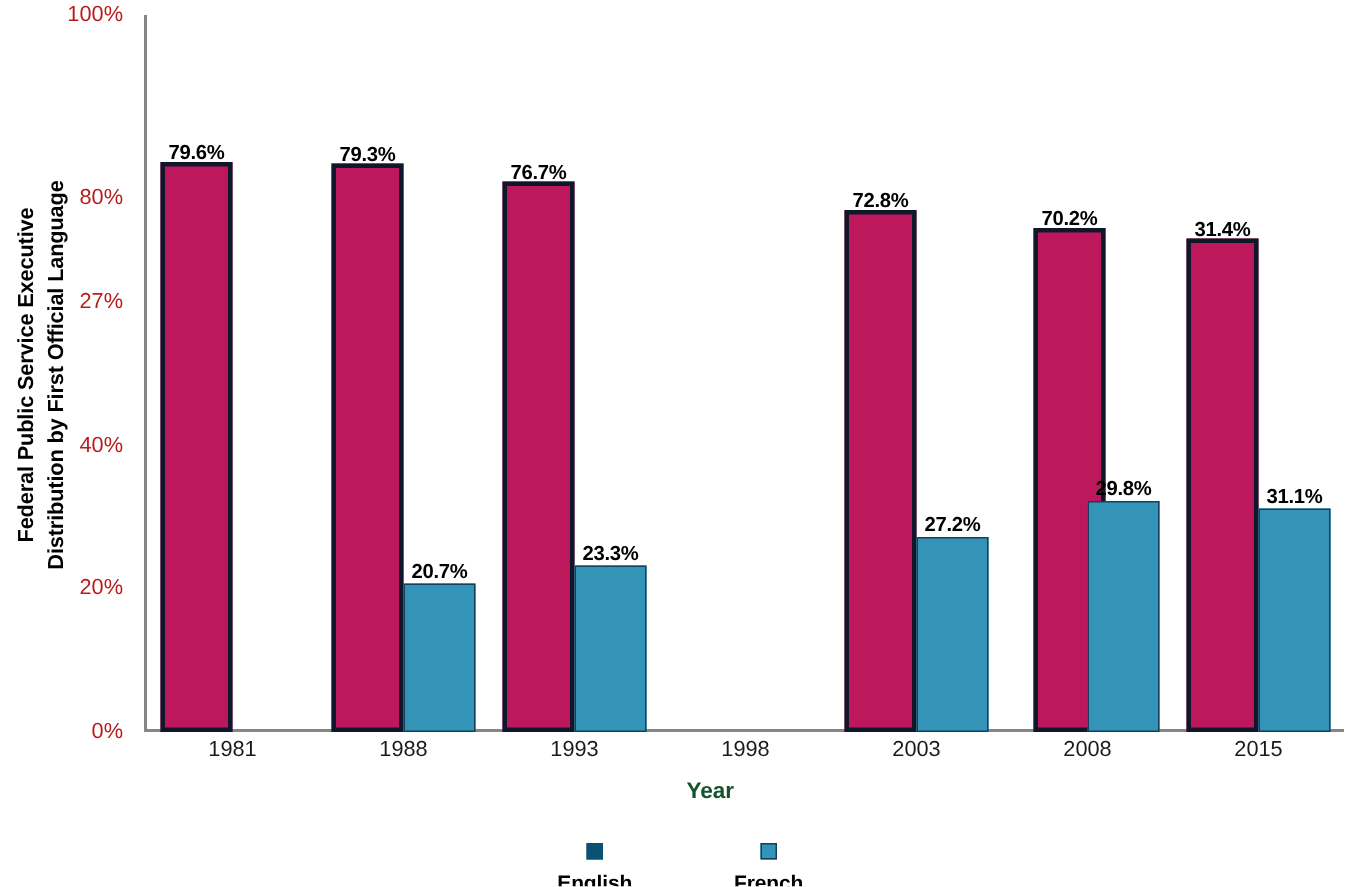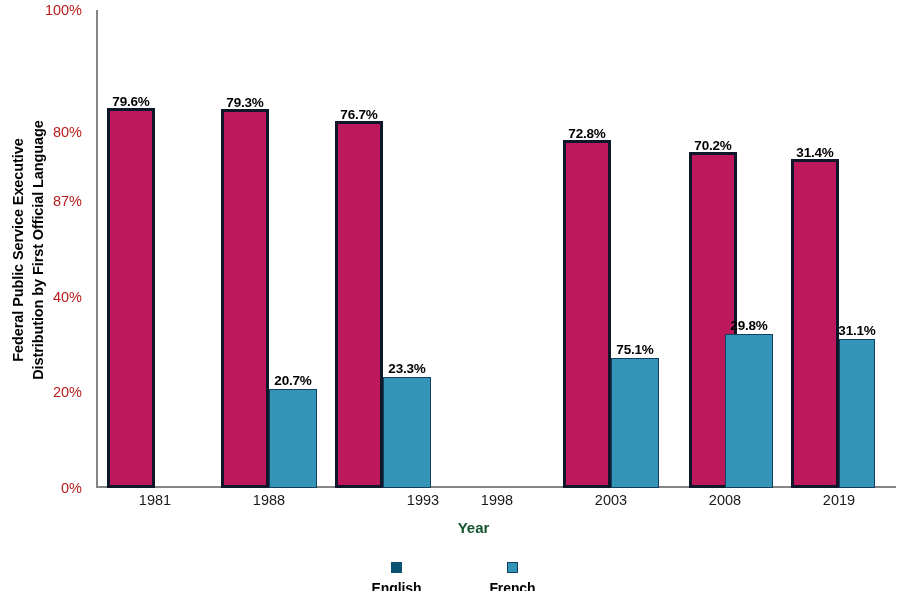--- a/index.html
+++ b/index.html
@@ -195,21 +195,21 @@
     <div class="y-axis-title-inner">
       <span class="ln">Federal Public Service Executive</span>
       <span class="ln">Distribution by First Official Language</span>
     </div>
   </div>
 
   <div class="y-ticks-layer" id="y-ticks">
       <div class="y-tick" style="top: 488px;">0%</div>
       <div class="y-tick" style="top: 392.4px;">20%</div>
       <div class="y-tick" style="top: 296.8px;">40%</div>
-      <div class="y-tick" style="top: 201.2px;">87%</div>
+      <div class="y-tick" style="top: 201.2px;">27%</div>
       <div class="y-tick" style="top: 116px; margin-top: 16px;">80%</div>
       <div class="y-tick" style="top: 10px;">100%</div>
     </div>
 
   <div class="plot-area"></div>
 
   <div class="bars-layer" id="bars">
       <div class="group" style="left: 9px; width: 96px;">
         <div class="bar english" style="left: 0px; width: 48px; height: 380.488px;">
           <span class="bar-label">79.6%</span>
@@ -229,49 +229,49 @@
         </div>
         <div class="bar french" style="left: 48px; width: 48px; height: 111.374px;">
           <span class="bar-label">23.3%</span>
         </div>
       </div>
       <div class="group" style="left: 465px; width: 96px;">
         <div class="bar english" style="left: 0px; width: 48px; height: 347.984px;">
           <span class="bar-label">72.8%</span>
         </div>
         <div class="bar french" style="left: 48px; width: 48px; height: 130.016px;">
-          <span class="bar-label">75.1%</span>
+          <span class="bar-label">27.2%</span>
         </div>
       </div>
       <div class="group" style="left: 579px; width: 96px;">
         <div class="bar english" style="left: 12px; width: 48px; height: 335.556px;">
           <span class="bar-label">70.2%</span>
         </div>
         <div class="bar french" style="left: 48px; width: 48px; height: 154px;">
           <span class="bar-label">29.8%</span>
         </div>
       </div>
       <div class="group" style="left: 693px; width: 96px;">
         <div class="bar english" style="left: 0px; width: 48px; height: 329.342px;">
           <span class="bar-label">31.4%</span>
         </div>
-        <div class="bar french" style="left: 48px; width: 36px; height: 148.658px;">
+        <div class="bar french" style="left: 48px; width: 48px; height: 148.658px;">
           <span class="bar-label">31.1%</span>
         </div>
       </div>
     </div>
 
   <div class="x-ticks-layer" id="x-ticks">
       <div class="x-tick" style="left: 57px;">1981</div>
       <div class="x-tick" style="left: 171px;">1988</div>
-      <div class="x-tick" style="left: 285px; margin-left: 40px;">1993</div>
+      <div class="x-tick" style="left: 285px;">1993</div>
       <div class="x-tick" style="left: 399px;">1998</div>
       <div class="x-tick" style="left: 513px;">2003</div>
       <div class="x-tick" style="left: 627px;">2008</div>
-      <div class="x-tick" style="left: 741px;">2019</div>
+      <div class="x-tick" style="left: 741px;">2015</div>
     </div>
 
   <div class="x-axis-title">Year</div>
 
   <div class="legend" id="legend">
       <div class="legend-item">
         <span class="legend-swatch english"></span>
         <span class="legend-label">English</span>
       </div>
       <div class="legend-item">

